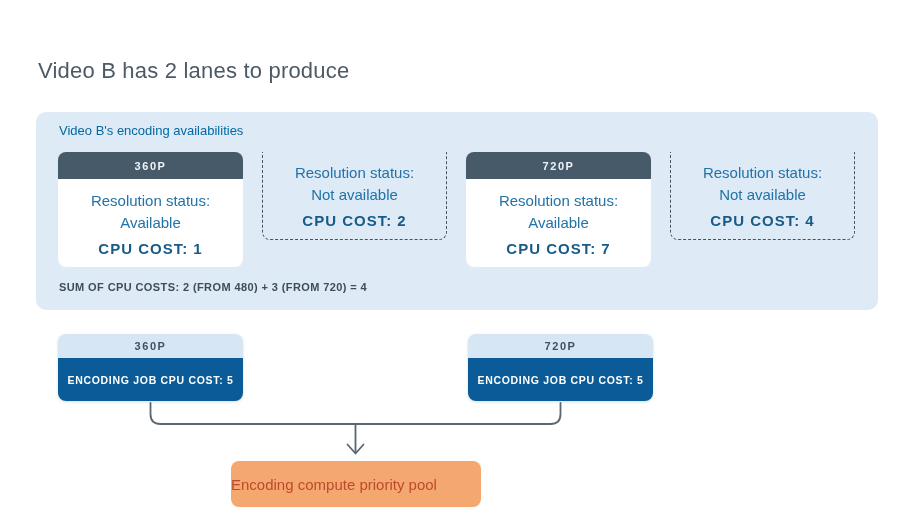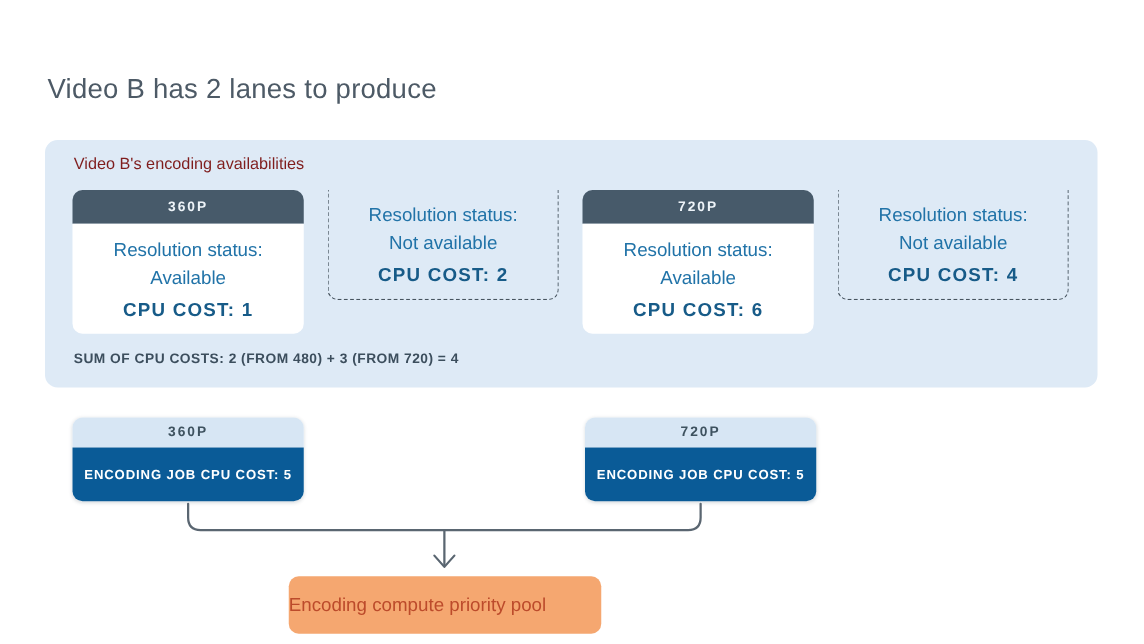--- a/index.html
+++ b/index.html
@@ -30,21 +30,21 @@
     height: 198px;
     background: #deeaf6;
     border-radius: 10px;
   }
   .panel-title {
     position: absolute;
     left: 23px;
     top: 11px;
     font-size: 13px;
     font-weight: 500;
-    color: #7f1d1d;
+    color: #0369a1;
   }
   .cards {
     position: absolute;
     left: 22px;
     top: 40px;
     display: flex;
     gap: 19px;
   }
   .res-card { width: 185px; }
   .res-card .card-header {
@@ -181,21 +181,21 @@
           <div class="status-line">Not available</div>
           <div class="cpu-line">CPU COST: 2</div>
         </div>
       </div>
 
       <div class="res-card available">
         <div class="card-header">720P</div>
         <div class="card-body">
           <div class="status-line">Resolution status:</div>
           <div class="status-line">Available</div>
-          <div class="cpu-line">CPU COST: 6</div>
+          <div class="cpu-line">CPU COST: 7</div>
         </div>
       </div>
 
       <div class="res-card unavailable">
         <div class="card-body">
           <div class="status-line">Resolution status:</div>
           <div class="status-line">Not available</div>
           <div class="cpu-line">CPU COST: 4</div>
         </div>
       </div>

